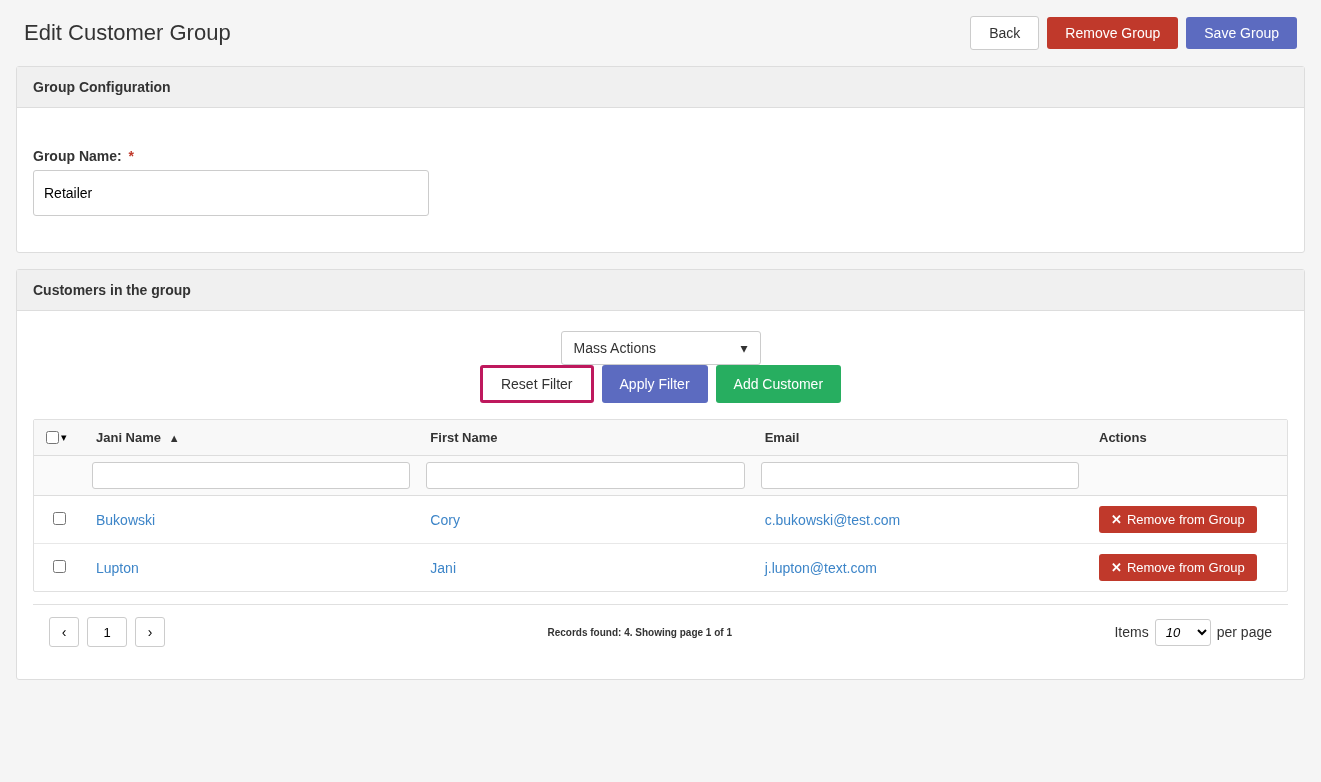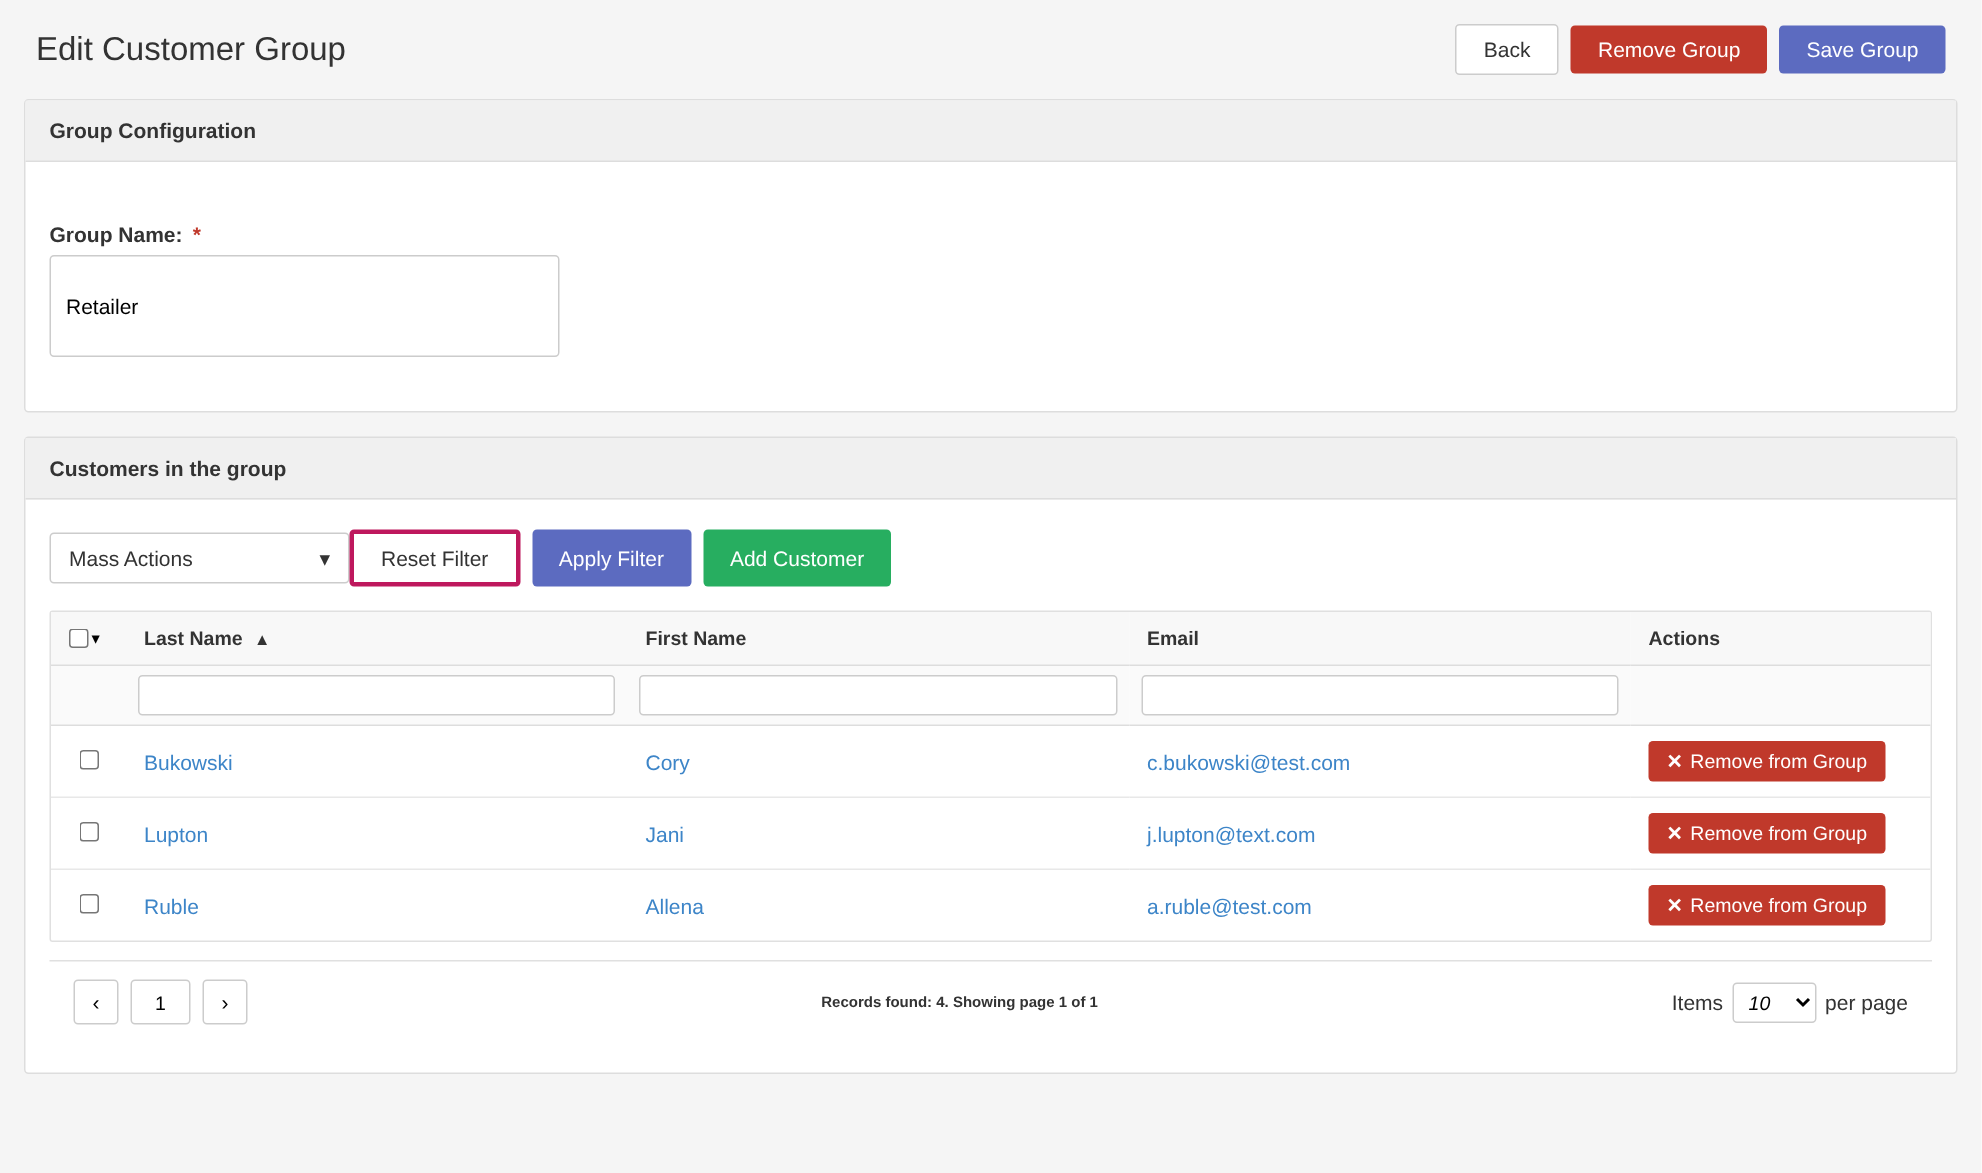--- a/index.html
+++ b/index.html
@@ -86,32 +86,33 @@
       margin-bottom: 6px;
       font-weight: bold;
     }
 
     .required-star {
       color: #c0392b;
       margin-left: 3px;
     }
 
     .form-control {
-      width: 340px;
-      padding: 25px 10px;
+      width: 396px;
+      padding: 14px 10px;
       border: 1px solid #ccc;
       border-radius: 3px;
       font-size: 14px;
     }
 
     .toolbar {
       display: flex;
       align-items: center;
-      justify-content: flex-start;
+      justify-content: flex-end;
       margin-bottom: 16px;
+      flex-direction: column;
     }
 
     .mass-actions-select {
       display: flex;
       align-items: center;
       border: 1px solid #ccc;
       border-radius: 3px;
       background: #fff;
       padding: 8px 12px;
       width: 200px;
@@ -346,21 +347,21 @@
       <table>
         <thead>
           <tr>
             <th class="checkbox-col">
               <div class="checkbox-wrapper">
                 <input type="checkbox" style="">
                 <button class="cb-dropdown">▾</button>
               </div>
             </th>
             <th>
-              <span>Last Name</span>
+              <span>Jani Name</span>
               <span class="sort-icon">▲</span>
             </th>
             <th>
               <span>First Name</span>
             </th>
             <th>
               <span>Email</span>
             </th>
             <th class="actions-col">
               <span>Actions</span>
@@ -407,40 +408,20 @@
       <input type="checkbox" style="">
     </td>
     <td>
       <a class="customer-link">Lupton</a>
     </td>
     <td>
       <a class="customer-link">Jani</a>
     </td>
     <td>
       <a class="customer-link">j.lupton@text.com</a>
-    </td>
-    <td>
-      <button class="btn-remove-from-group">
-        <span style="font-weight:bold;">✕</span>
-        <span>Remove from Group</span>
-      </button>
-    </td>
-  </tr>
-            <tr>
-    <td class="checkbox-col">
-      <input type="checkbox" style="">
-    </td>
-    <td>
-      <a class="customer-link">Ruble</a>
-    </td>
-    <td>
-      <a class="customer-link">Allena</a>
-    </td>
-    <td>
-      <a class="customer-link">a.ruble@test.com</a>
     </td>
     <td>
       <button class="btn-remove-from-group">
         <span style="font-weight:bold;">✕</span>
         <span>Remove from Group</span>
       </button>
     </td>
   </tr>
           </tbody>
       </table>

